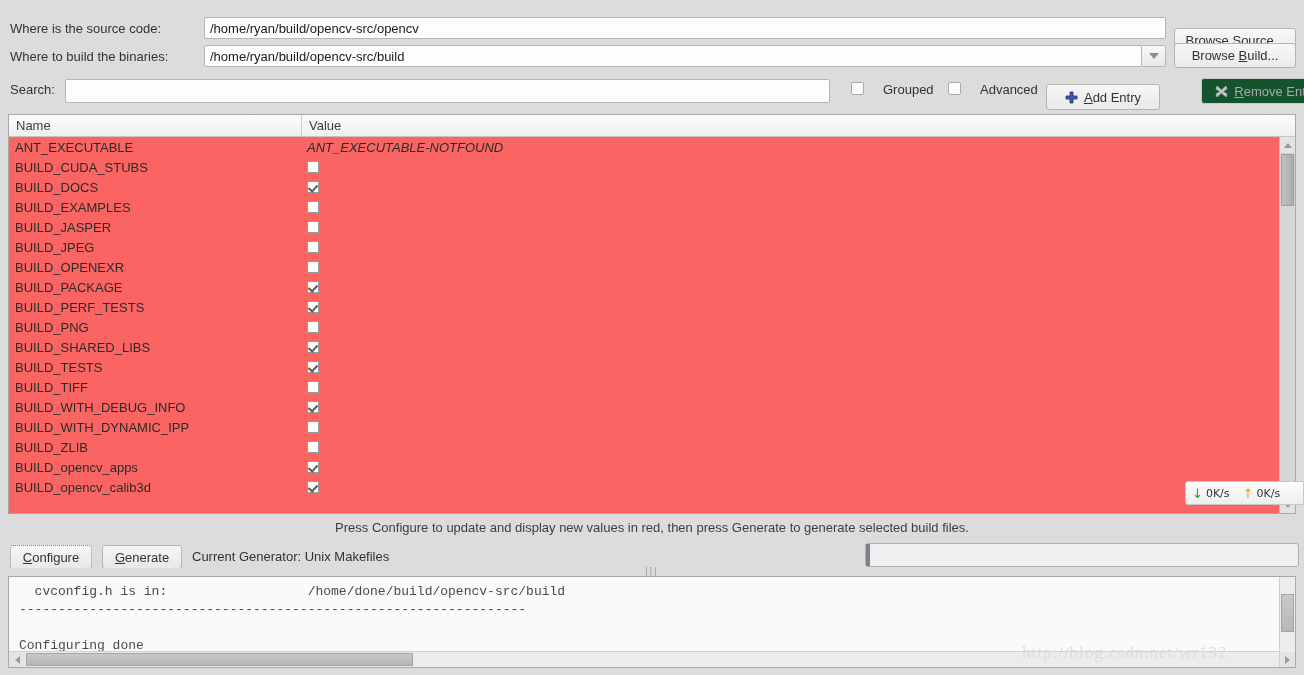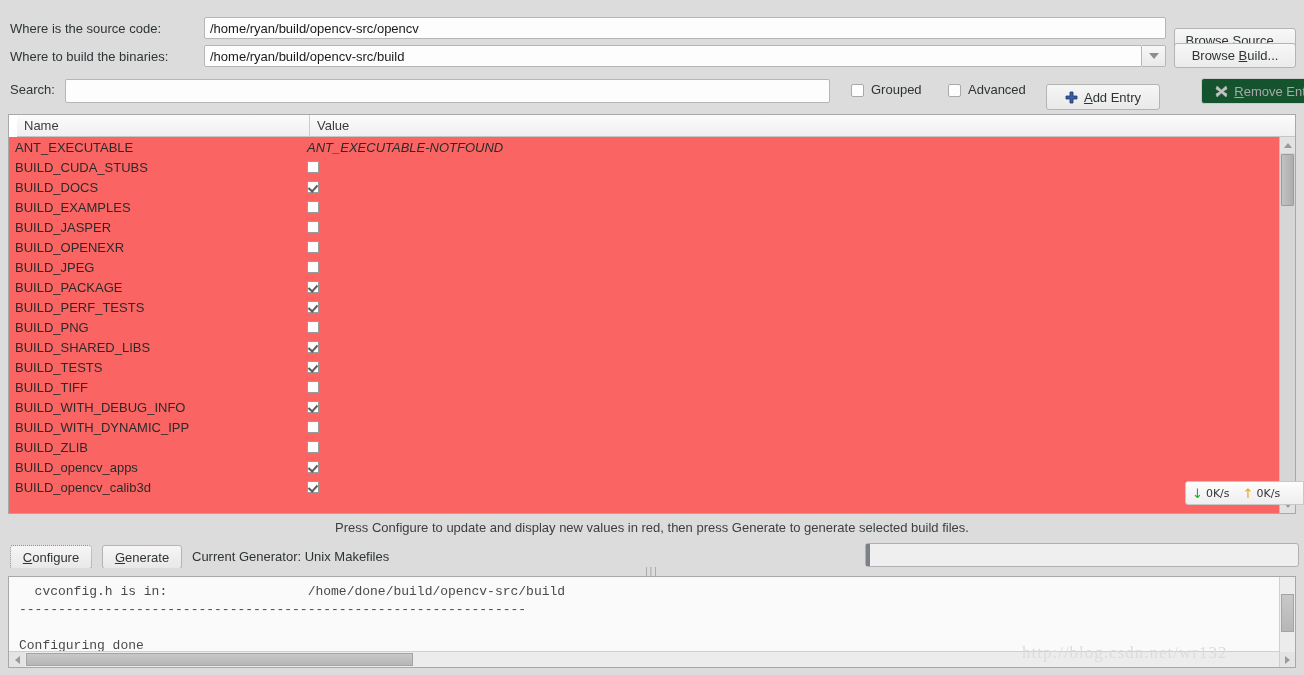--- a/index.html
+++ b/index.html
@@ -84,21 +84,21 @@
 
   
   #search-row { position: absolute; left:0; top:78px; height:26px; right:0; }
   #search-label { position:absolute; left:10px; top:4px; font-size:13px; }
   #search-input {
     position:absolute; left:65px; top:1px; width:765px; height:24px;
     background:#fdfdfd; border:1px solid #b6b6b3; border-radius:2px;
     box-sizing:border-box;
   }
   .chk-opt {
-    position:absolute; display:flex; align-items:flex-end; gap:7px;
+    position:absolute; display:flex; align-items:flex-start; gap:19px;
     font-size:13px; cursor:pointer; top:4px;
   }
   .cb-square {
     width:13px; height:13px; background:#fdfdfd;
     border:1px solid #a9a9a6; border-radius:2px; box-sizing:border-box;
     display:inline-block;
   }
   .entry-btn {
     position:absolute; top:0px; height:26px;
     border:1px solid #b4b4b1; border-radius:3px;
@@ -111,21 +111,21 @@
     background:#14532d; border-color:#cacaca; color:#a9a9a9; cursor:default;margin-left:35px;
   }
 
   
   #table-wrap {
     position:absolute; left:8px; top:114px; width:1288px; height:400px;
     border:1px solid #a8a8a8; background:#fff; box-sizing:border-box;
     overflow:hidden;
   }
   #table-head {
-    position:absolute; left:8px; top:0; right:0; height:22px;
+    position:absolute; left:0; top:0; right:0; height:22px;
     background: linear-gradient(to bottom,#fbfbfb,#f0f0f0);
     border-bottom:1px solid #c6c6c6; box-sizing:border-box;
     display:flex; align-items:center;
   }
   .th {
     font-size:13px; color:#3c3c3c; padding-left:7px;
     box-sizing:border-box; height:100%; display:flex; align-items:center;
   }
   .th.name { width:292px; }
   .th.value { flex:1; border-left:1px solid #cdcdcd; }
@@ -350,27 +350,27 @@
             <span class="tbl-cb"></span>
           </div>
         </div>
         <div class="row">
           <div class="cell-name">BUILD_JASPER</div>
           <div class="cell-value">
             <span class="tbl-cb"></span>
           </div>
         </div>
         <div class="row">
+          <div class="cell-name">BUILD_JPEG</div>
+          <div class="cell-value">
+            <span class="tbl-cb"></span>
+          </div>
+        </div>
+        <div class="row">
           <div class="cell-name">BUILD_OPENEXR</div>
-          <div class="cell-value">
-            <span class="tbl-cb"></span>
-          </div>
-        </div>
-        <div class="row">
-          <div class="cell-name">BUILD_JPEG</div>
           <div class="cell-value">
             <span class="tbl-cb"></span>
           </div>
         </div>
         <div class="row">
           <div class="cell-name">BUILD_PACKAGE</div>
           <div class="cell-value">
             <span class="tbl-cb on"></span>
           </div>
         </div>

